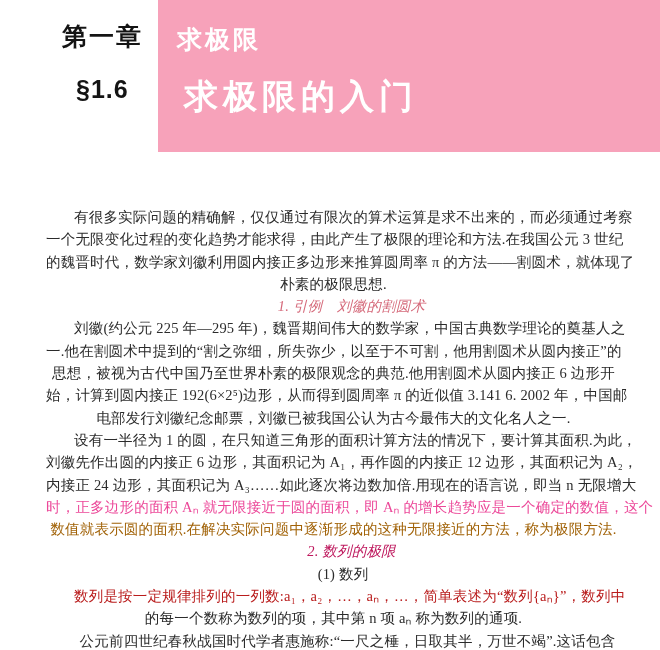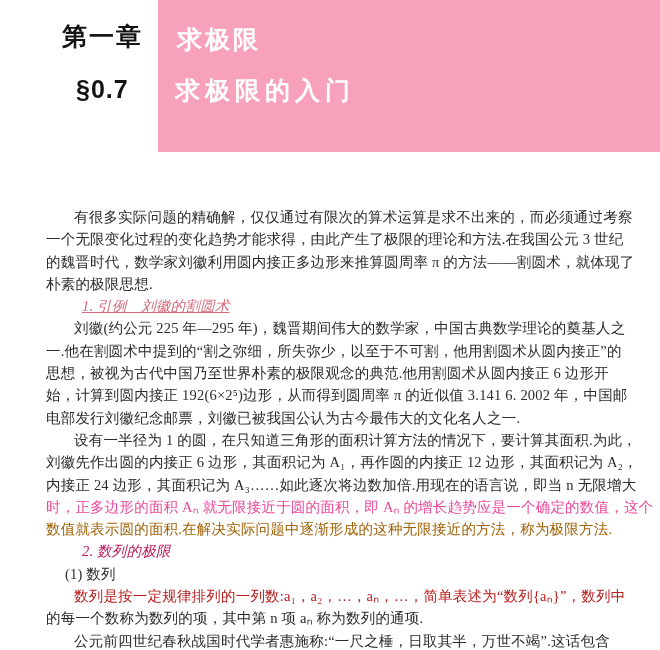--- a/index.html
+++ b/index.html
@@ -7,20 +7,21 @@
     padding: 0;
     background: #ffffff;
     font-family: "Liberation Serif", serif;
   }
   .page {
     position: relative;
     width: 660px;
     height: 650px;
     background: #ffffff;
     overflow: hidden;
+    text-align: center;
   }
   
   .pink-banner {
     position: absolute;
     left: 158px;
     top: 0;
     width: 502px;
     height: 152px;
   }
   .chapter-label {
@@ -48,25 +49,25 @@
     left: 76px;
     top: 75px;
     font-family: "Liberation Sans", sans-serif;
     font-weight: bold;
     font-size: 25px;
     letter-spacing: 1px;
     white-space: pre;
   }
   .section-title {
     position: absolute;
-    left: 175px;
+    left: 184px;
     top: 74px;
     font-family: "Liberation Sans", sans-serif;
     font-weight: bold;
-    font-size: 25px;
+    font-size: 34px;
     letter-spacing: 5px;
     white-space: pre;
   }
   
   .body-block {
     position: absolute;
     left: 46px;
     top: 206px;
     width: 575px;
   }
@@ -86,31 +87,31 @@
 </style>
 </head>
 <body>
 
 <div class="page">
 
   <header>
     <div class="pink-banner" style="background: rgb(247, 162, 186);"></div>
     <div class="chapter-label" style="color: rgb(20, 20, 20);">第一章</div>
     <div class="chapter-title" style="color: rgb(255, 255, 255);">求极限</div>
-    <div class="section-label" style="color: rgb(20, 20, 20);">§0.7</div>
+    <div class="section-label" style="color: rgb(20, 20, 20);">§1.6</div>
     <div class="section-title" style="color: rgb(255, 255, 255);">求极限的入门</div>
   </header>
 
   <main class="body-block">
     <div id="content-lines">
         <div class="line para" style="color: rgb(43, 43, 43);">有很多实际问题的精确解，仅仅通过有限次的算术运算是求不出来的，而必须通过考察</div>
         <div class="line cont" style="color: rgb(43, 43, 43);">一个无限变化过程的变化趋势才能求得，由此产生了极限的理论和方法.在我国公元 3 世纪</div>
         <div class="line cont" style="color: rgb(43, 43, 43);">的魏晋时代，数学家刘徽利用圆内接正多边形来推算圆周率 π 的方法——割圆术，就体现了</div>
         <div class="line cont" style="color: rgb(43, 43, 43);">朴素的极限思想.</div>
-        <div class="line heading" style="color: rgb(213, 105, 122); text-decoration: underline;">1. 引例　刘徽的割圆术</div>
+        <div class="line heading" style="color: rgb(213, 105, 122);">1. 引例　刘徽的割圆术</div>
         <div class="line para" style="color: rgb(43, 43, 43);">刘徽(约公元 225 年—295 年)，魏晋期间伟大的数学家，中国古典数学理论的奠基人之</div>
         <div class="line cont" style="color: rgb(43, 43, 43);">一.他在割圆术中提到的“割之弥细，所失弥少，以至于不可割，他用割圆术从圆内接正”的</div>
         <div class="line cont" style="color: rgb(43, 43, 43);">思想，被视为古代中国乃至世界朴素的极限观念的典范.他用割圆术从圆内接正 6 边形开</div>
         <div class="line cont" style="color: rgb(43, 43, 43);">始，计算到圆内接正 192(6×2⁵)边形，从而得到圆周率 π 的近似值 3.141 6. 2002 年，中国邮</div>
         <div class="line cont" style="color: rgb(43, 43, 43);">电部发行刘徽纪念邮票，刘徽已被我国公认为古今最伟大的文化名人之一.</div>
         <div class="line para" style="color: rgb(43, 43, 43);">设有一半径为 1 的圆，在只知道三角形的面积计算方法的情况下，要计算其面积.为此，</div>
         <div class="line cont" style="color: rgb(43, 43, 43);">刘徽先作出圆的内接正 6 边形，其面积记为 A₁，再作圆的内接正 12 边形，其面积记为 A₂，</div>
         <div class="line cont" style="color: rgb(43, 43, 43);">内接正 24 边形，其面积记为 A₃……如此逐次将边数加倍.用现在的语言说，即当 n 无限增大</div>
         <div class="line cont" style="color: #ec4899;">时，正多边形的面积 Aₙ 就无限接近于圆的面积，即 Aₙ 的增长趋势应是一个确定的数值，这个</div>
         <div class="line cont" style="color: #a16207;">数值就表示圆的面积.在解决实际问题中逐渐形成的这种无限接近的方法，称为极限方法.</div>

